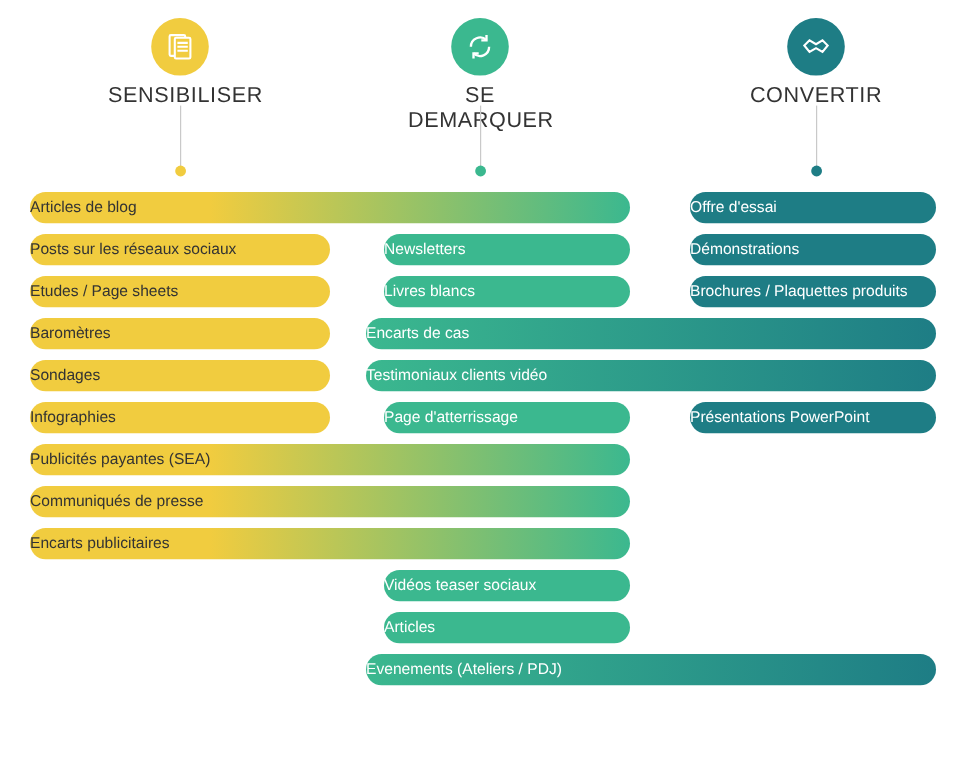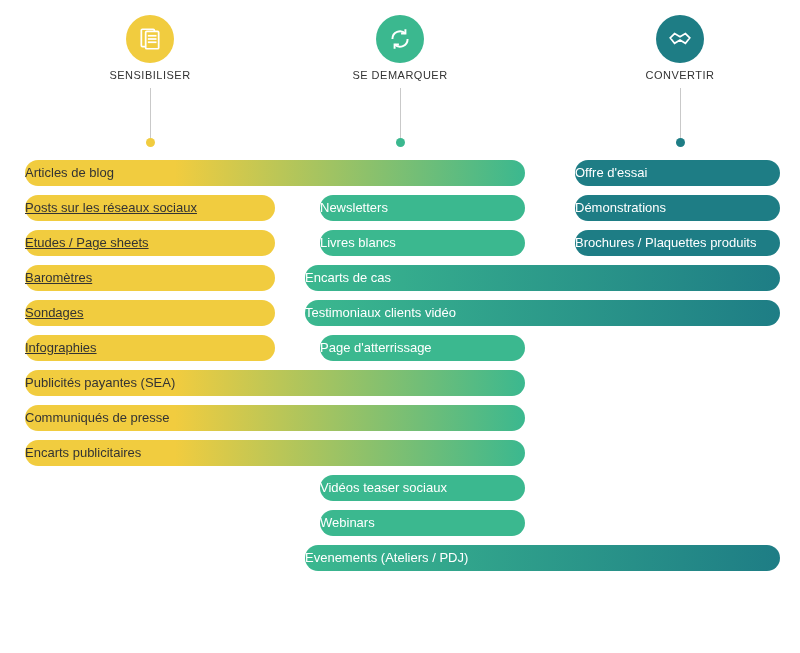--- a/index.html
+++ b/index.html
@@ -30,21 +30,21 @@
     position:absolute;
     top:15px;
     text-align:center;
   }
   .col-head .circle {
     width:48px;height:48px;border-radius:50%;
     display:flex;align-items:center;justify-content:center;
     margin:0 auto 6px auto;
   }
   .col-head .label {
-    font-size:11px;
+    font-size:18px;
     letter-spacing:0.5px;
   }
 
   .c1 .circle{background:var(--c-yellow);}
   .c2 .circle{background:var(--c-green);}
   .c3 .circle{background:var(--c-teal);}
 
   
   .drop-line {
     position:absolute;
@@ -66,21 +66,21 @@
   
   .pill {
     position:absolute;
     height:26px;
     line-height:26px;
     border-radius:13px;
     text-align:left;
     font-size:13px;
     white-space:nowrap;
   }
-  .pill-yellow { background:var(--c-yellow); color:var(--c-text-dark);text-decoration:underline;}
+  .pill-yellow { background:var(--c-yellow); color:var(--c-text-dark);}
   .pill-green  { background:var(--c-green);  color:var(--c-text-white);}
   .pill-teal   { background:var(--c-teal);   color:var(--c-text-white);}
 
   .pill-yg { background:linear-gradient(90deg,var(--c-yellow) 0%,var(--c-yellow) 30%,var(--c-green) 100%); color:var(--c-text-dark);}
   .pill-gt { background:linear-gradient(90deg,var(--c-green) 0%,var(--c-teal) 100%); color:var(--c-text-white);}
 
   
   .circle svg { width:26px;height:26px; }
 </style>
 </head>
@@ -138,22 +138,23 @@
   <div class="pill pill-teal" style="left:575px;top:230px; width:205px">Brochures / Plaquettes produits</div>
 
   <div class="pill pill-yellow" style="left:25px; top:265px; width:250px">Baromètres</div>
   <div class="pill pill-gt" style="left:305px;top:265px; width:475px">Encarts de cas</div>
 
   <div class="pill pill-yellow" style="left:25px; top:300px; width:250px">Sondages</div>
   <div class="pill pill-gt" style="left:305px;top:300px; width:475px">Testimoniaux clients vidéo</div>
 
   <div class="pill pill-yellow" style="left:25px; top:335px; width:250px">Infographies</div>
   <div class="pill pill-green" style="left:320px;top:335px; width:205px">Page d'atterrissage</div>
+  <div class="pill pill-teal" style="left:575px;top:335px; width:205px">Présentations PowerPoint</div>
 
   <div class="pill pill-yg" style="left:25px; top:370px; width:500px">Publicités payantes (SEA)</div>
   <div class="pill pill-yg" style="left:25px; top:405px; width:500px">Communiqués de presse</div>
   <div class="pill pill-yg" style="left:25px; top:440px; width:500px">Encarts publicitaires</div>
 
   <div class="pill pill-green" style="left:320px;top:475px; width:205px">Vidéos teaser sociaux</div>
-  <div class="pill pill-green" style="left:320px;top:510px; width:205px">Webinars</div>
+  <div class="pill pill-green" style="left:320px;top:510px; width:205px">Articles</div>
   <div class="pill pill-gt" style="left:305px;top:545px; width:475px">Evenements (Ateliers / PDJ)</div>
 
 </div>
 
 </body></html>

